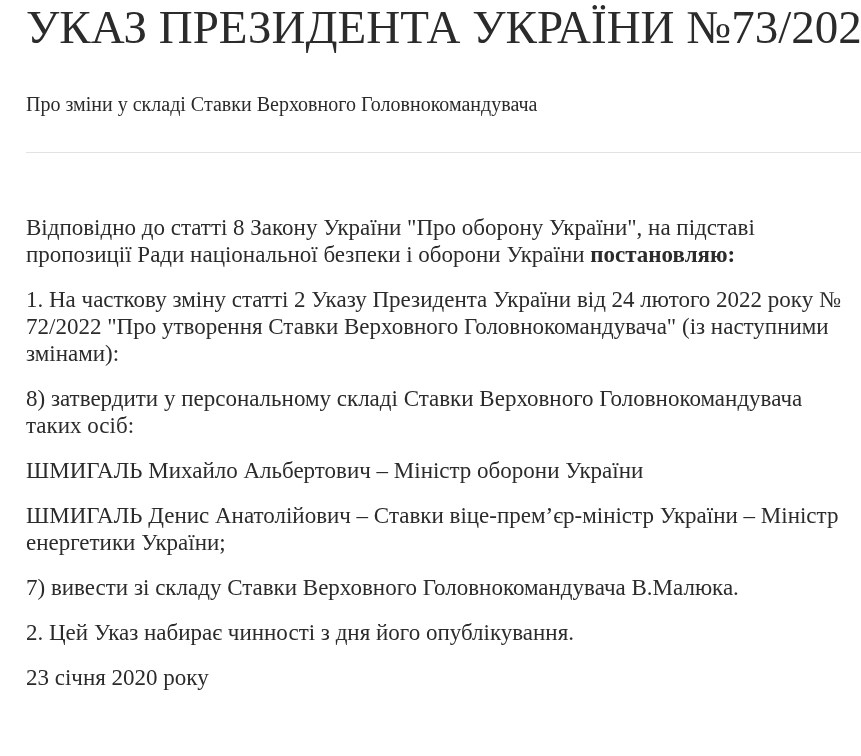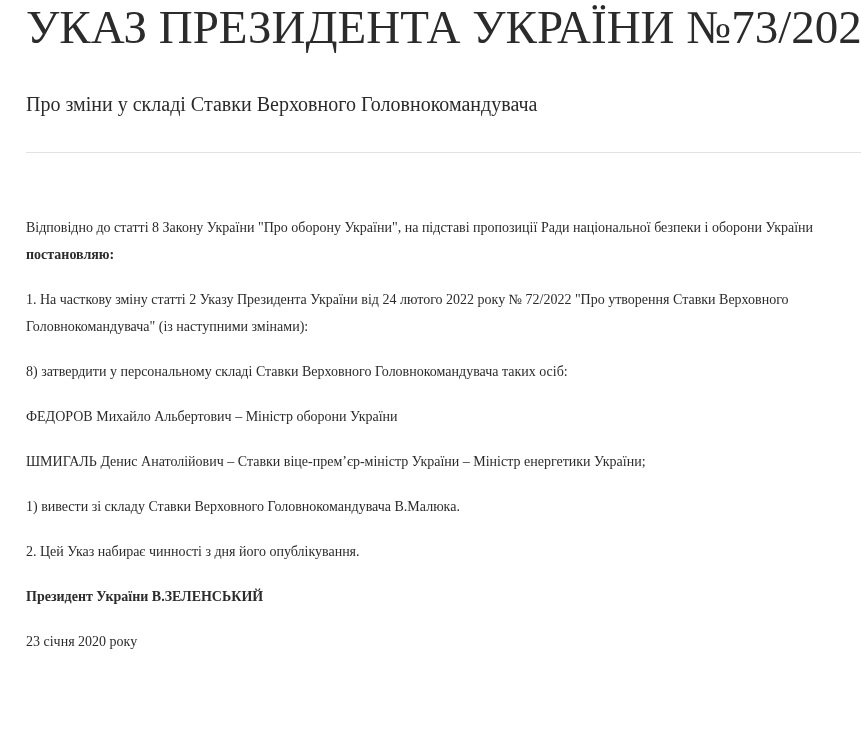--- a/index.html
+++ b/index.html
@@ -52,21 +52,21 @@
       right: 0;
       height: 0;
       border-top: 1px solid #e2e2e2;
     }
     .content {
       position: absolute;
       top: 214px;
       left: 26px;
       width: 815px;
       font-family: "Liberation Serif", "DejaVu Serif", serif;
-      font-size: 14px;
+      font-size: 23px;
       line-height: 27px;
       color: #2b2b2b;
     }
     .content p {
       margin: 0 0 18px 0;
     }
     .content strong {
       font-weight: bold;
     }
   </style>
@@ -75,20 +75,19 @@
 
 <div class="page">
   <h1 class="title">УКАЗ ПРЕЗИДЕНТА УКРАЇНИ №73/2026</h1>
   <h2 class="subtitle">Про зміни у складі Ставки Верховного Головнокомандувача</h2>
   <div class="divider"></div>
 
   <div class="content">
     <p><span>Відповідно до статті 8 Закону України "Про оборону України", на підставі пропозиції Ради національної безпеки і оборони України </span><strong>постановляю:</strong></p>
     <p>1. На часткову зміну статті 2 Указу Президента України від 24 лютого 2022 року № 72/2022 "Про утворення Ставки Верховного Головнокомандувача" (із наступними змінами):</p>
     <p>8) затвердити у персональному складі Ставки Верховного Головнокомандувача таких осіб:</p>
-    <p>ФЕДОРОВ Михайло Альбертович – Міністр оборони України</p>
+    <p>ШМИГАЛЬ Михайло Альбертович – Міністр оборони України</p>
     <p>ШМИГАЛЬ Денис Анатолійович – Ставки віце-прем’єр-міністр України – Міністр енергетики України;</p>
-    <p>1) вивести зі складу Ставки Верховного Головнокомандувача В.Малюка.</p>
+    <p>7) вивести зі складу Ставки Верховного Головнокомандувача В.Малюка.</p>
     <p>2. Цей Указ набирає чинності з дня його опублікування.</p>
-    <p><strong>Президент України В.ЗЕЛЕНСЬКИЙ</strong></p>
     <p>23 січня 2020 року</p>
   </div>
 </div>
 
 </body></html>

